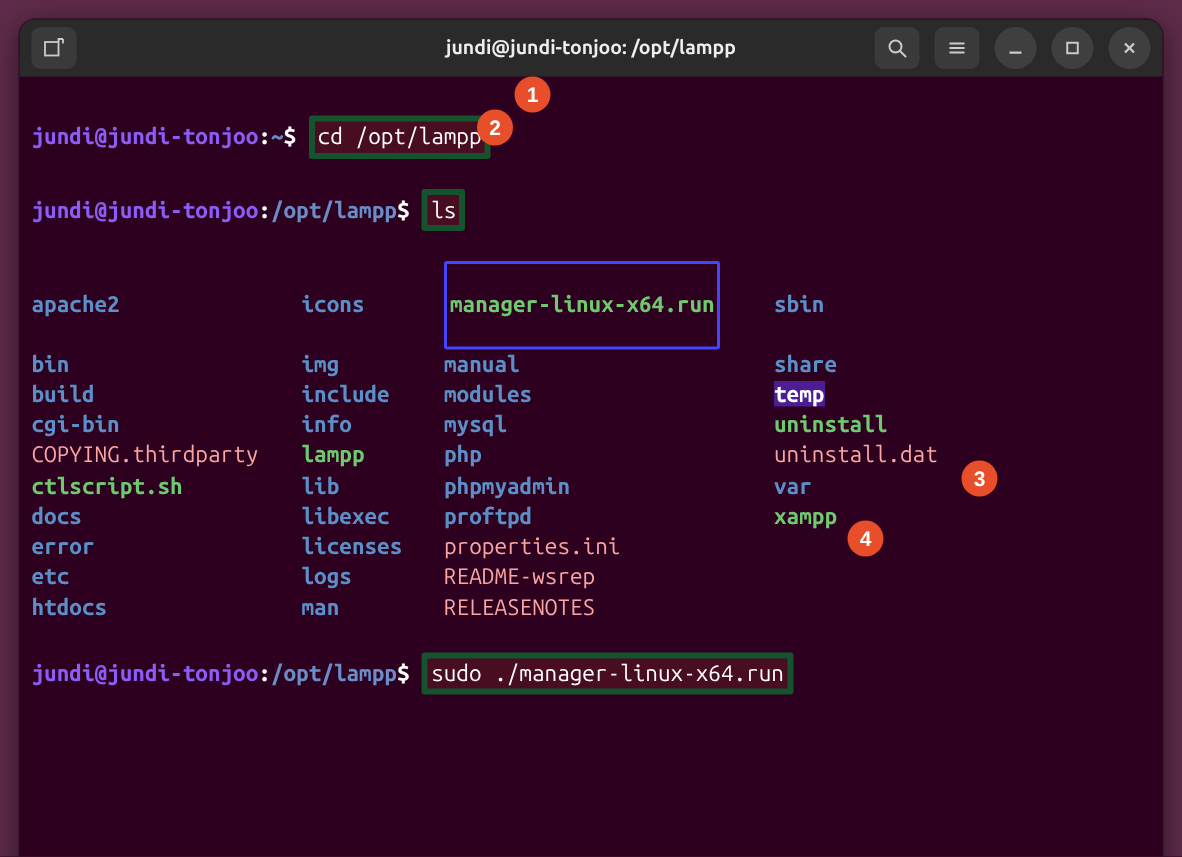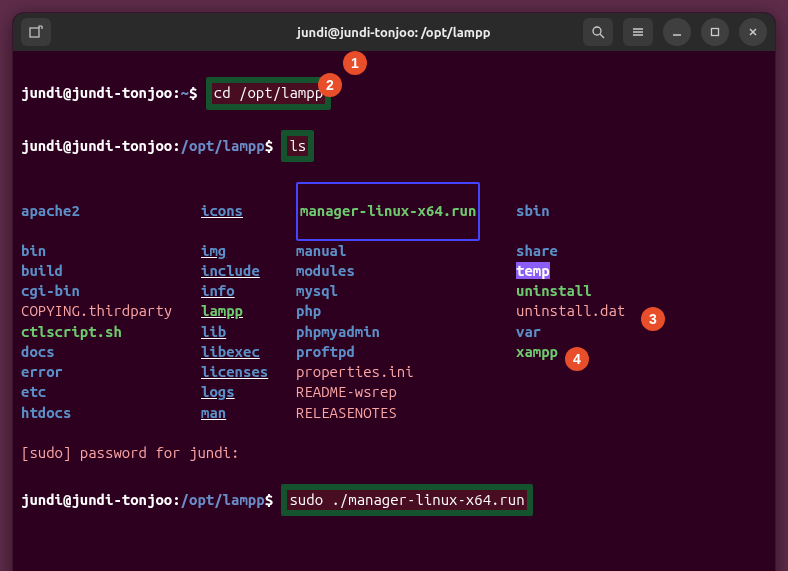--- a/index.html
+++ b/index.html
@@ -65,30 +65,30 @@
     .terminal {
       padding: 6px 8px 40px 8px;
       color: #fff;
       font-size: 15px;
       line-height: 1.35;
       white-space: pre;
       font-family: 'Ubuntu Mono', 'DejaVu Sans Mono', monospace;
       min-height: 500px;
       position: relative;
     }
-    .user { color: #ffffff; font-weight: bold; }
+    .user { color: #8b5cf6; font-weight: bold; }
     .path { color: #6b8cc7; font-weight: bold; }
     .prompt { color: #fff; font-weight: bold; }
     .cmd { color: #fff; }
     .dir { color: #5c8fc7; font-weight: bold; }
     .exec { color: #6fc96f; font-weight: bold; }
     .file { color: #fca5a5; }
-    .sticky { color: #fff; background: #8b5cf6; font-weight: bold; }
+    .sticky { color: #fff; background: #4c1d95; font-weight: bold; }
     .hl-orange {
-      border: 6px solid #14532d;
+      border: 4px solid #14532d;
       background: rgba(240,90,58,0.15);
       padding: 0 2px;
       border-radius: 2px;
       display: inline-block;
     }
     .hl-blue {
       border: 2px solid #4545ff;
       padding: 17px 2px;
       border-radius: 2px;
       display: inline-block;
@@ -103,21 +103,21 @@
       font-weight: bold;
       font-size: 14px;
       display: flex;
       align-items: center;
       justify-content: center;
       font-family: sans-serif;
     }
     .row { display: block; }
     .cell { display: inline-block; }
     .c1 { width: 180px; }
-    .c2 { width: 95px; text-decoration: underline; }
+    .c2 { width: 95px; }
     .c3 { width: 220px; }
   </style>
 </head>
 <body>
 
 <div class="window">
   <div class="titlebar">
     <div class="tb-btn">
       <svg width="14" height="14" viewBox="0 0 14 14">
           <rect x="1" y="3" width="9" height="9" fill="none" stroke="#ccc" stroke-width="1.2"></rect>
@@ -155,21 +155,20 @@
             <line x1="9" y1="3" x2="3" y2="9" stroke="#ccc" stroke-width="1.5"></line>
           </svg>
       </div>
     </div>
   </div>
 
   <div class="terminal">
 <span class="row"><span class="user">jundi@jundi-tonjoo</span><span class="prompt">:</span><span class="path">~</span><span class="prompt">$</span> <span class="hl-orange"><span class="cmd">cd /opt/lampp</span></span></span>
 <span class="row"><span class="user">jundi@jundi-tonjoo</span><span class="prompt">:</span><span class="path">/opt/lampp</span><span class="prompt">$</span> <span class="hl-orange"><span class="cmd">ls</span></span></span>
 <div id="ls-output"><span class="row"><span class="cell c1"><span class="dir">apache2</span></span><span class="cell c2"><span class="dir">icons</span></span><span class="cell c3"><span class="hl-blue"><span class="exec">manager-linux-x64.run</span></span></span><span class="cell c4"><span class="dir">sbin</span></span></span><span class="row"><span class="cell c1"><span class="dir">bin</span></span><span class="cell c2"><span class="dir">img</span></span><span class="cell c3"><span class="dir">manual</span></span><span class="cell c4"><span class="dir">share</span></span></span><span class="row"><span class="cell c1"><span class="dir">build</span></span><span class="cell c2"><span class="dir">include</span></span><span class="cell c3"><span class="dir">modules</span></span><span class="cell c4"><span class="sticky">temp</span></span></span><span class="row"><span class="cell c1"><span class="dir">cgi-bin</span></span><span class="cell c2"><span class="dir">info</span></span><span class="cell c3"><span class="dir">mysql</span></span><span class="cell c4"><span class="exec">uninstall</span></span></span><span class="row"><span class="cell c1"><span class="file">COPYING.thirdparty</span></span><span class="cell c2"><span class="exec">lampp</span></span><span class="cell c3"><span class="dir">php</span></span><span class="cell c4"><span class="file">uninstall.dat</span></span></span><span class="row"><span class="cell c1"><span class="exec">ctlscript.sh</span></span><span class="cell c2"><span class="dir">lib</span></span><span class="cell c3"><span class="dir">phpmyadmin</span></span><span class="cell c4"><span class="dir">var</span></span></span><span class="row"><span class="cell c1"><span class="dir">docs</span></span><span class="cell c2"><span class="dir">libexec</span></span><span class="cell c3"><span class="dir">proftpd</span></span><span class="cell c4"><span class="exec">xampp</span></span></span><span class="row"><span class="cell c1"><span class="dir">error</span></span><span class="cell c2"><span class="dir">licenses</span></span><span class="cell c3"><span class="file">properties.ini</span></span><span class="cell c4"><span class="file"></span></span></span><span class="row"><span class="cell c1"><span class="dir">etc</span></span><span class="cell c2"><span class="dir">logs</span></span><span class="cell c3"><span class="file">README-wsrep</span></span><span class="cell c4"><span class="file"></span></span></span><span class="row"><span class="cell c1"><span class="dir">htdocs</span></span><span class="cell c2"><span class="dir">man</span></span><span class="cell c3"><span class="file">RELEASENOTES</span></span><span class="cell c4"><span class="file"></span></span></span></div>
-<span class="row file">[sudo] password for jundi:</span>
 <span class="row"><span class="user">jundi@jundi-tonjoo</span><span class="prompt">:</span><span class="path">/opt/lampp</span><span class="prompt">$</span> <span class="hl-orange"><span class="cmd">sudo ./manager-linux-x64.run</span></span></span>
 
     <div class="badge" style="top:0px;left:330px;">1</div>
     <div class="badge" style="top:22px;left:305px;">2</div>
     <div class="badge" style="top:256px;left:628px;">3</div>
     <div class="badge" style="top:296px;left:552px;">4</div>
   </div>
 </div>
 
 </body></html>

